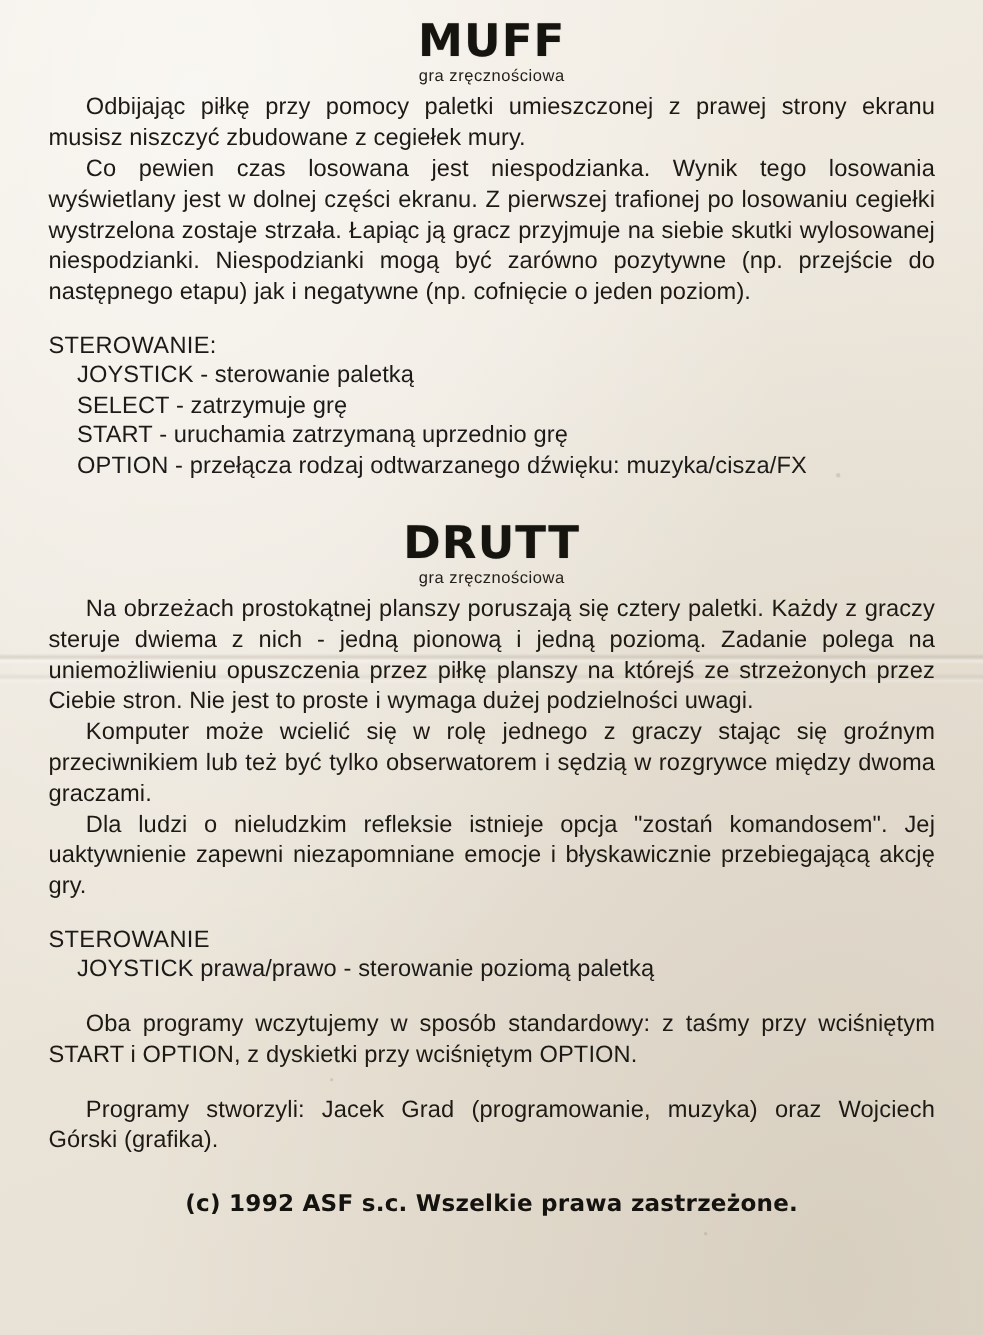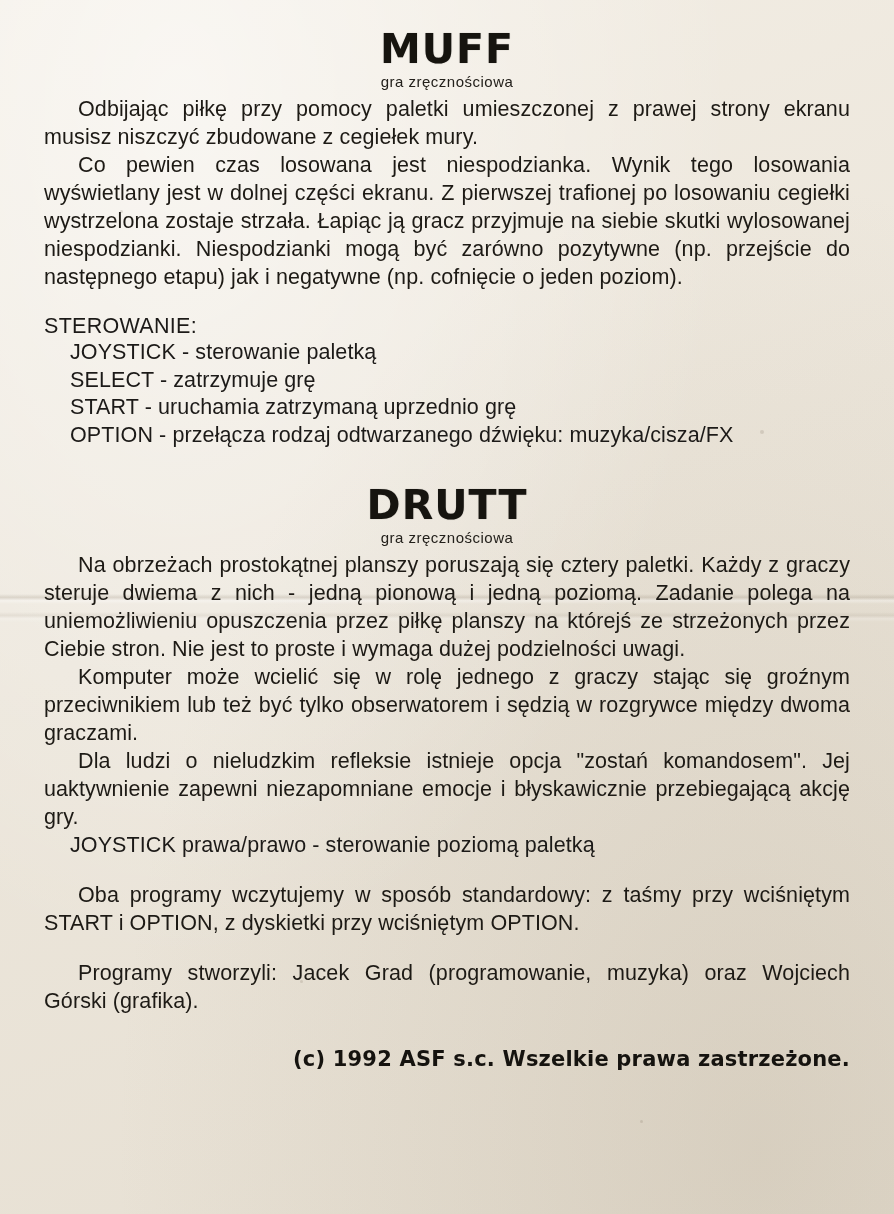--- a/index.html
+++ b/index.html
@@ -36,21 +36,21 @@
   .fold.f2 { top: 612px; opacity: .55; }
   .speck {
     position: absolute;
     background: rgba(110,95,75,0.18);
     border-radius: 50%;
     pointer-events: none;
   }
 
   .page {
     position: relative;
-    padding: 28px 44px 20px 44px;
+    padding: 16px 44px 20px 44px;
     box-sizing: border-box;
     width: 894px;
     height: 1214px;
   }
 
   h1.game-title {
     font-family: "DejaVu Sans", sans-serif;
     font-weight: bold;
     font-size: 41px;
     letter-spacing: 1px;
@@ -91,21 +91,21 @@
     font-size: 21.5px;
     line-height: 1.30;
     letter-spacing: 0.1px;
     white-space: nowrap;
   }
   .gap-m { height: 22px; }
   .gap-l { height: 34px; }
 
   .footer {
     margin-top: 30px;
-    text-align: right;
+    text-align: center;
     font-family: "DejaVu Sans", sans-serif;
     font-weight: bold;
     font-size: 21px;
     line-height: 1.35;
     letter-spacing: 0.2px;
     color: #15130f;
   }
   .block-muff, .block-drutt { position: relative; }
 </style>
 </head>
@@ -136,20 +136,21 @@
   </section>
 
   <div class="gap-l"></div>
 
   <section class="block-drutt">
     <h1 class="game-title">DRUTT</h1>
     <div class="game-subtitle">gra zręcznościowa</div>
     <p class="body indent">Na obrzeżach prostokątnej planszy poruszają się cztery paletki. Każdy z graczy steruje dwiema z nich - jedną pionową i jedną poziomą. Zadanie polega na uniemożliwieniu opuszczenia przez piłkę planszy na którejś ze strzeżonych przez Ciebie stron. Nie jest to proste i wymaga dużej podzielności uwagi.</p>
     <p class="body indent">Komputer może wcielić się w rolę jednego z graczy stając się groźnym przeciwnikiem lub też być tylko obserwatorem i sędzią w rozgrywce między dwoma graczami.</p>
     <p class="body indent">Dla ludzi o nieludzkim refleksie istnieje opcja "zostań komandosem". Jej uaktywnienie zapewni niezapomniane emocje i błyskawicznie przebiegającą akcję gry.</p>
+    <div class="section-head">STEROWANIE</div>
     <ul class="controls">
       <li>JOYSTICK prawa/prawo - sterowanie poziomą paletką</li>
     </ul>
   </section>
 
   <div class="gap-m"></div>
 
   <p class="body indent">Oba programy wczytujemy w sposób standardowy: z taśmy przy wciśniętym START i OPTION, z dyskietki przy wciśniętym OPTION.</p>
 
   <div class="gap-m"></div>

